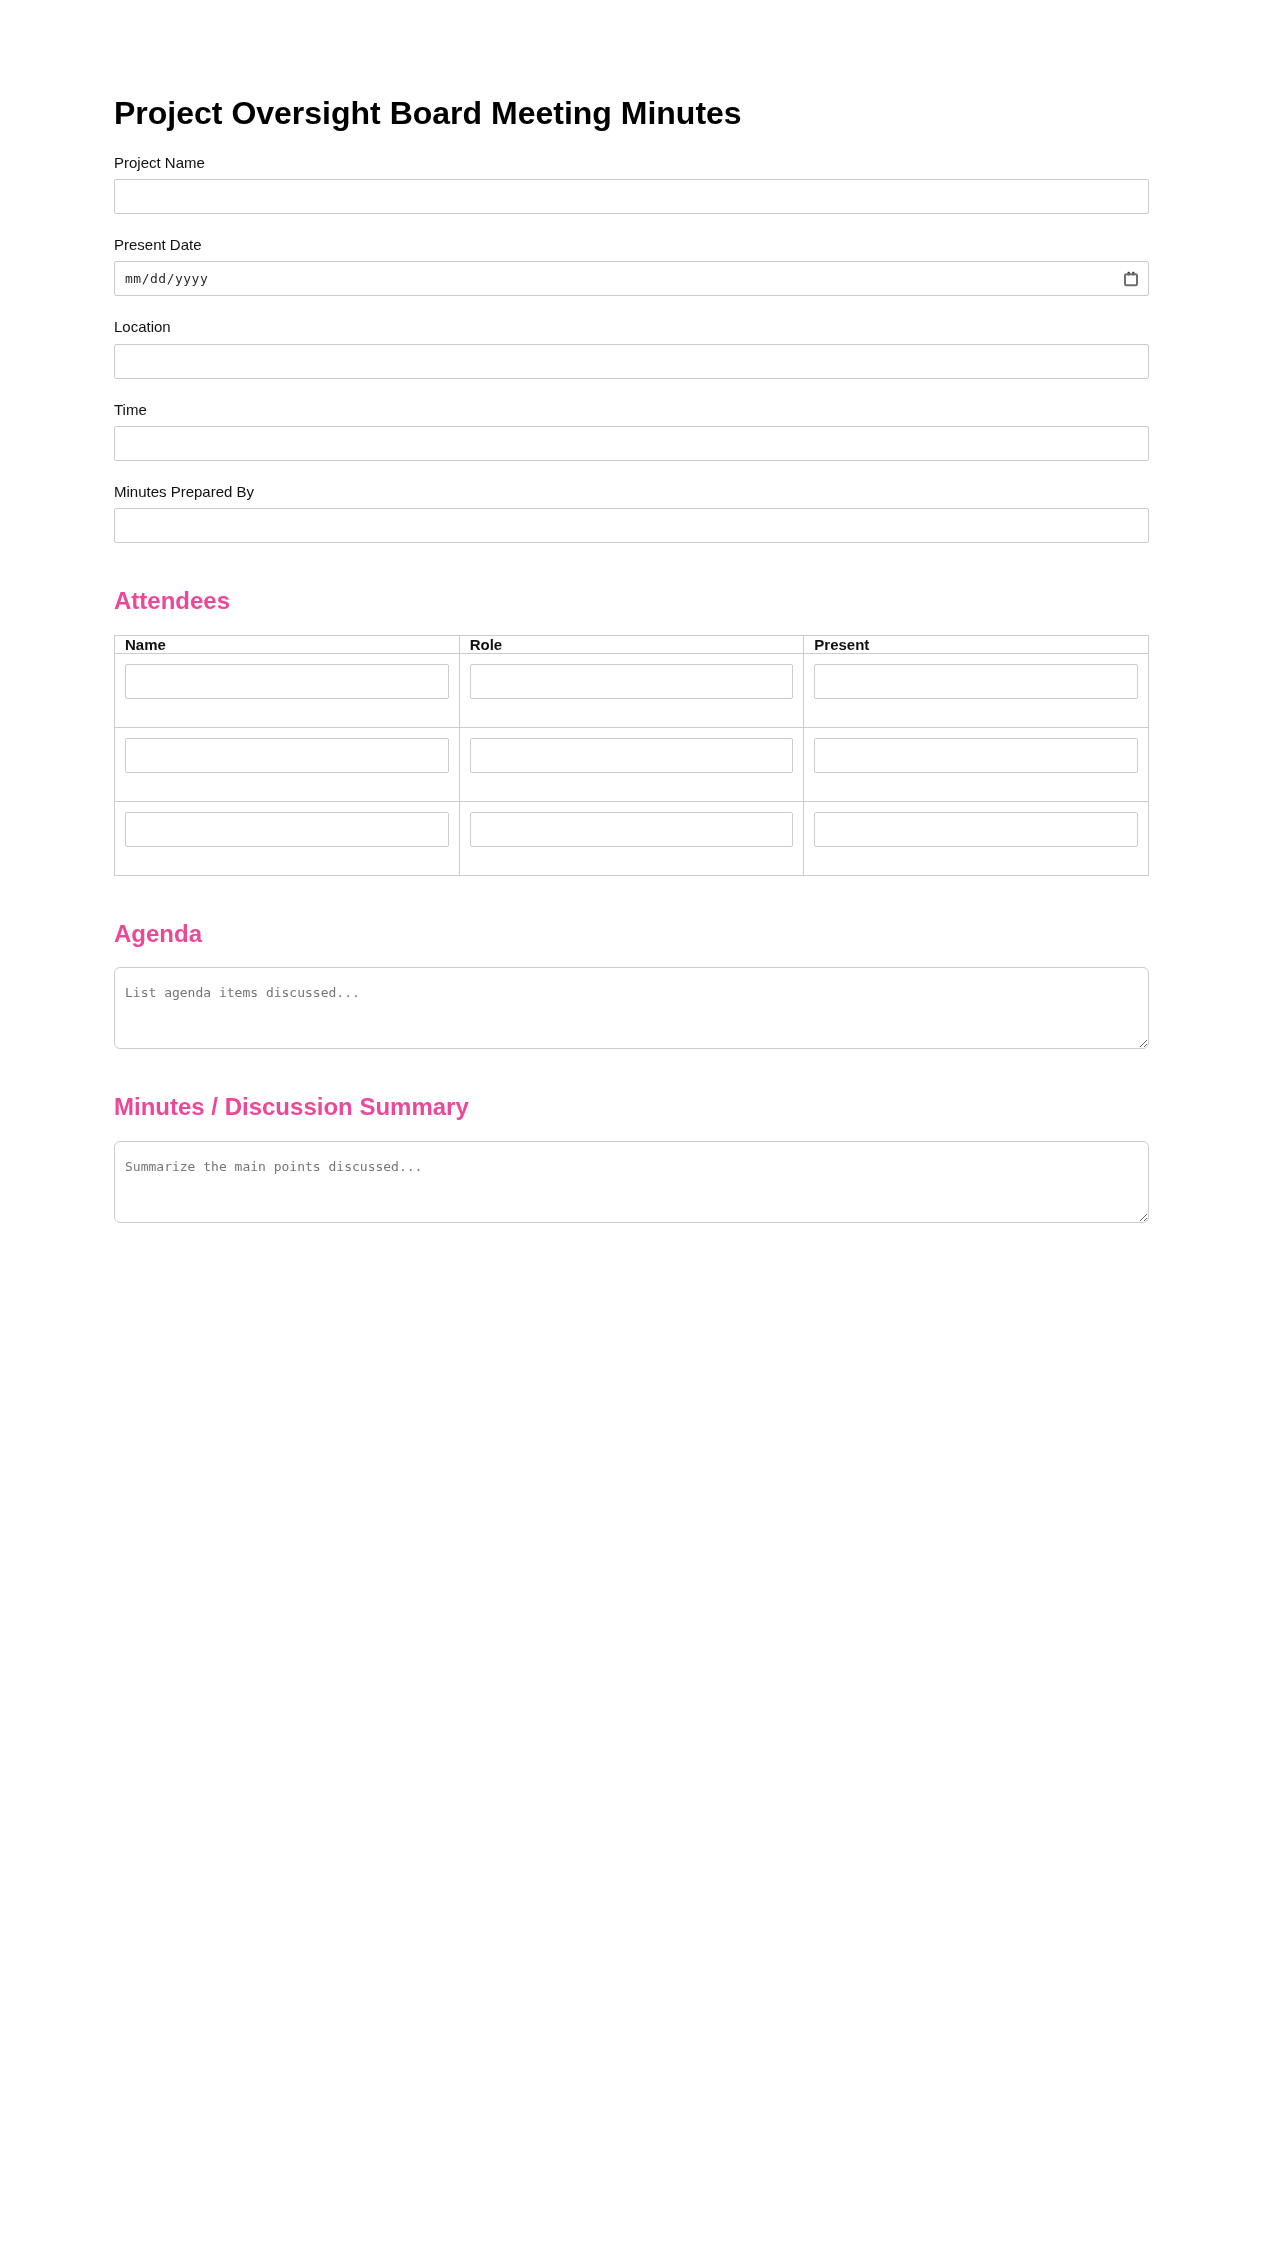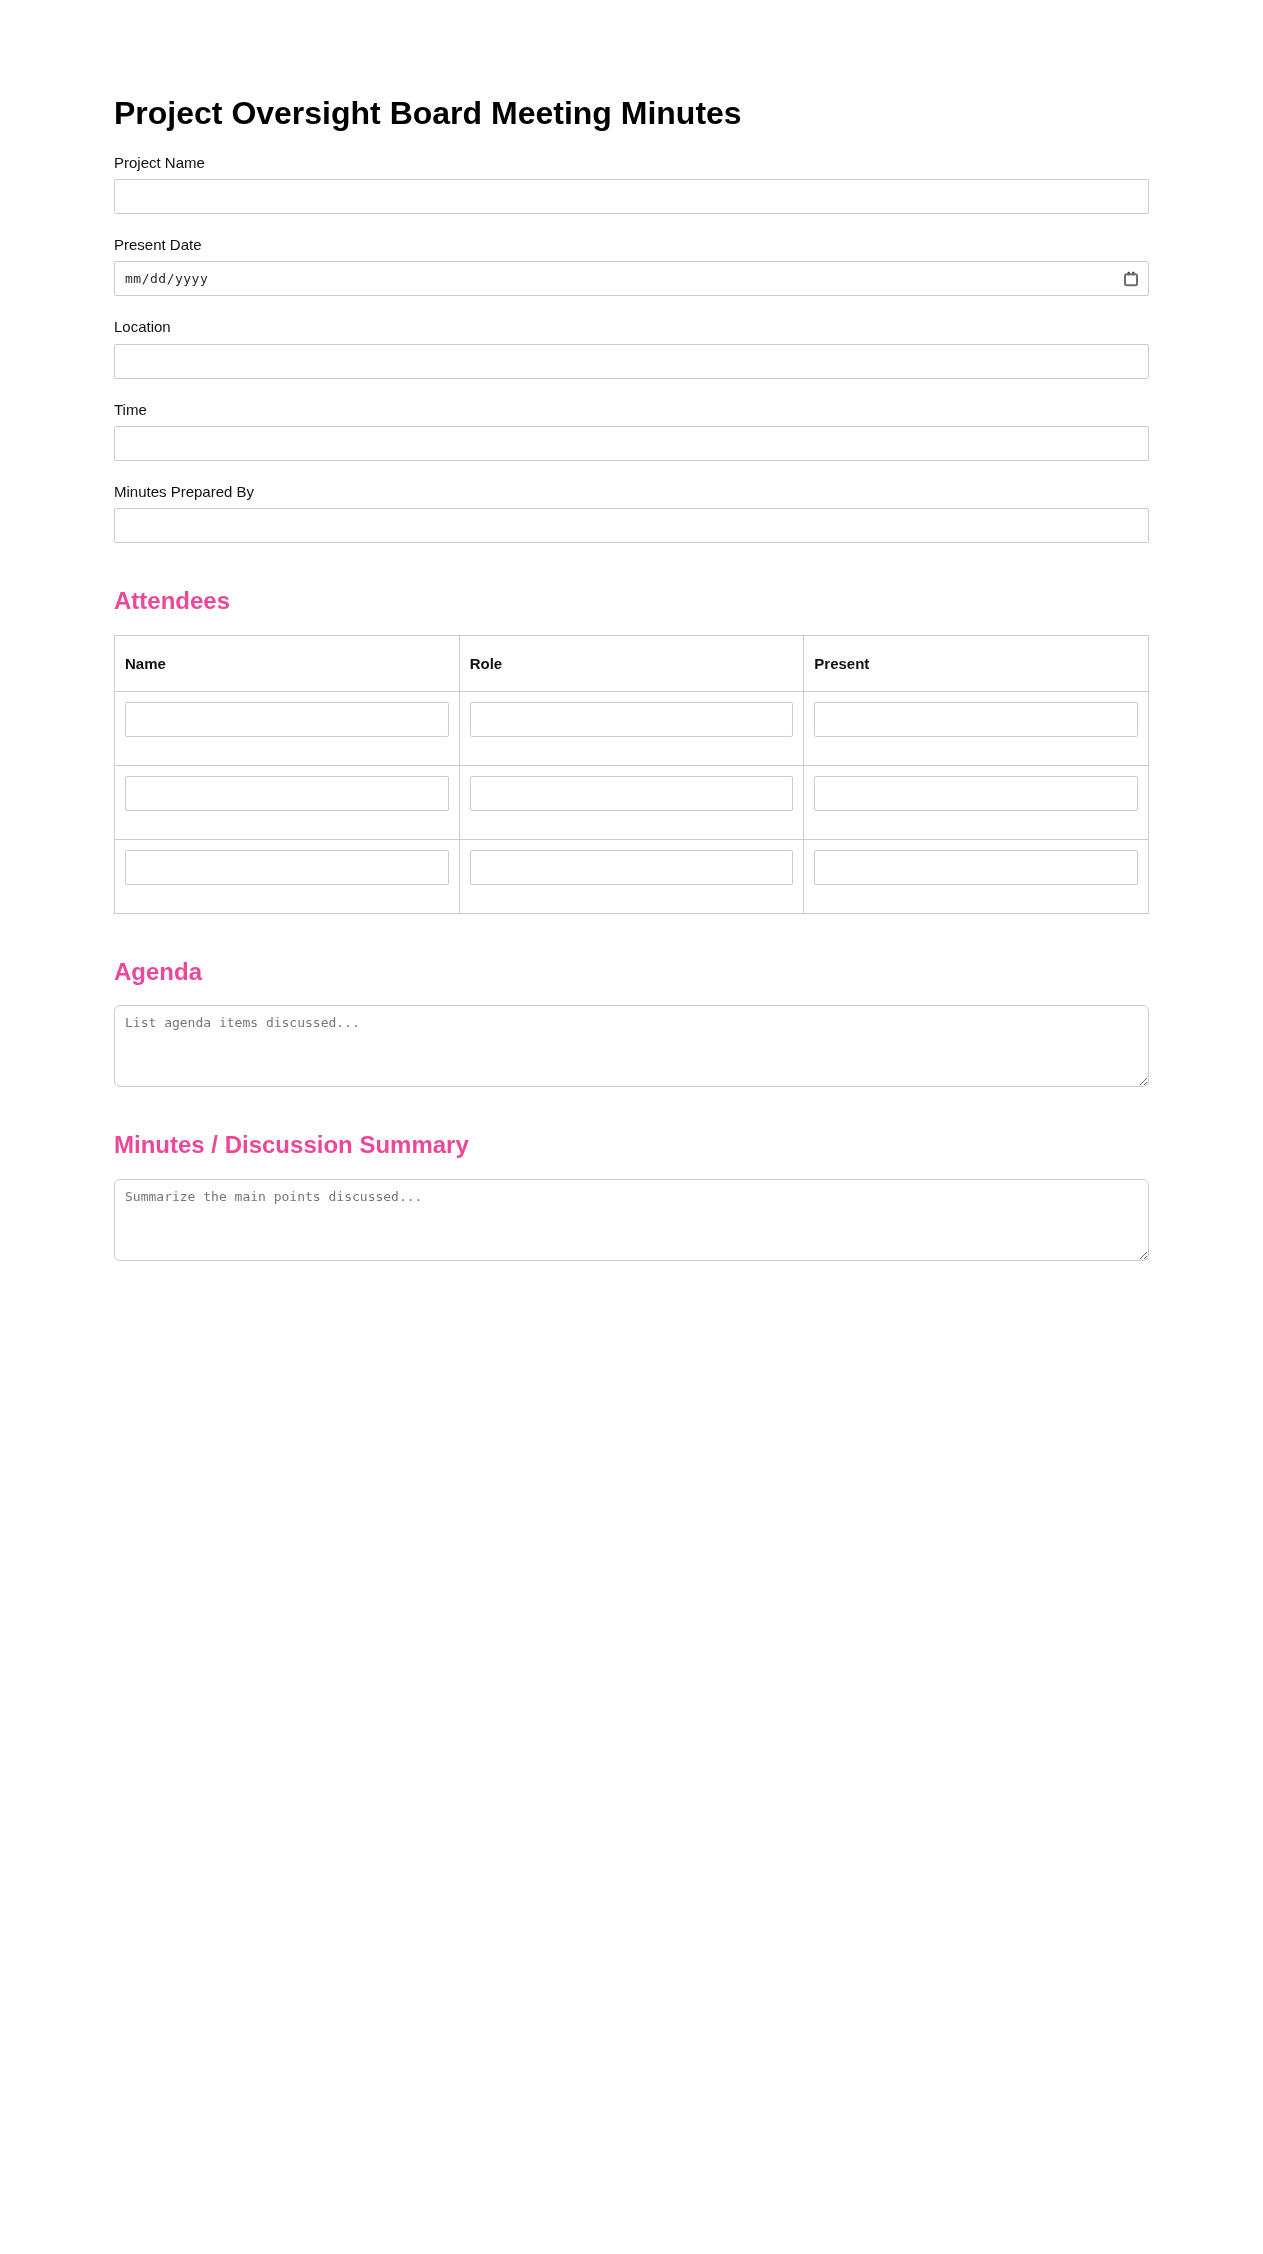--- a/index.html
+++ b/index.html
@@ -75,33 +75,33 @@
     table-layout: fixed;
   }
   .attendees-table th,
   .attendees-table td {
     border: 1px solid #ccc;
   }
   .attendees-table th {
     text-align: left;
     font-size: 15px;
     font-weight: bold;
-    padding: 19px 10px;
+    padding: 0 10px;
     color: #111;
   }
   .attendees-table td {
     padding: 10px 10px 28px 10px;
     vertical-align: top;
   }
   .attendees-table td .text-input { width: 100%; }
   .big-textarea {
     display: block;
     width: 100%;
     height: 82px;
-    padding: 9px 10px;
+    padding: 17px 10px;
     border: 1px solid #ccc;
     border-radius: 6px;
     background: #fff;
     font-family: "DejaVu Sans Mono", monospace;
     font-size: 13px;
     color: #111;
     outline: none;
     resize: both;
   }
   .big-textarea::placeholder { color: #757575; opacity: 1; }

